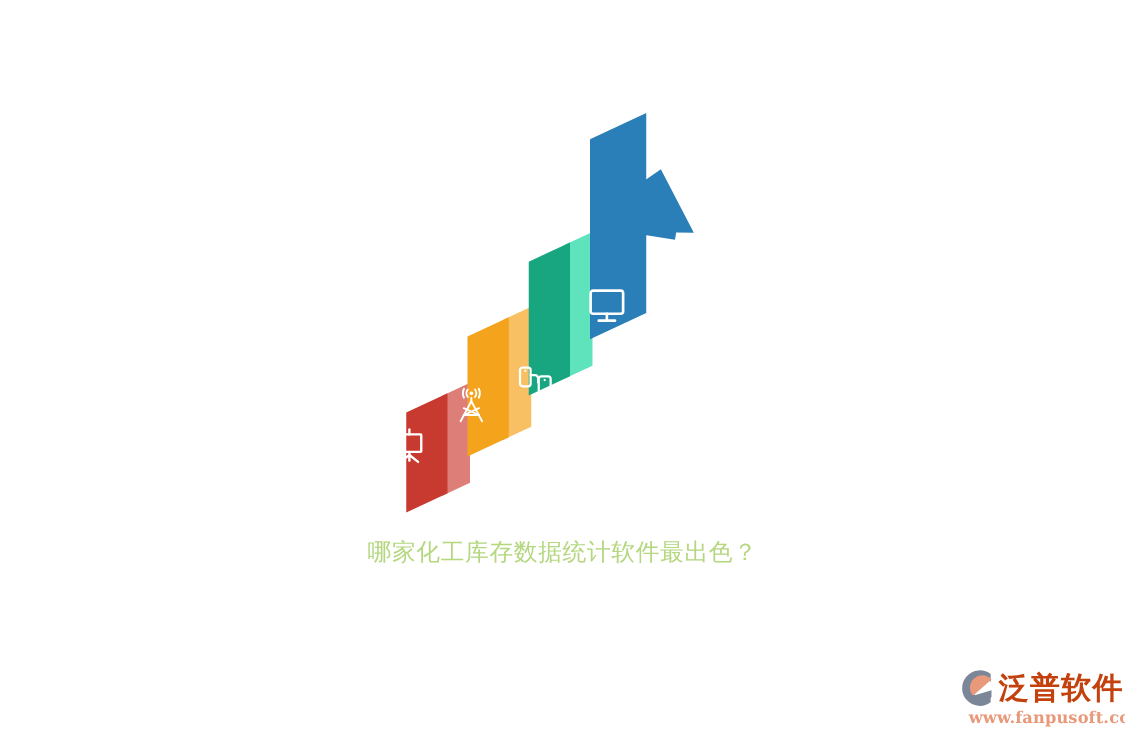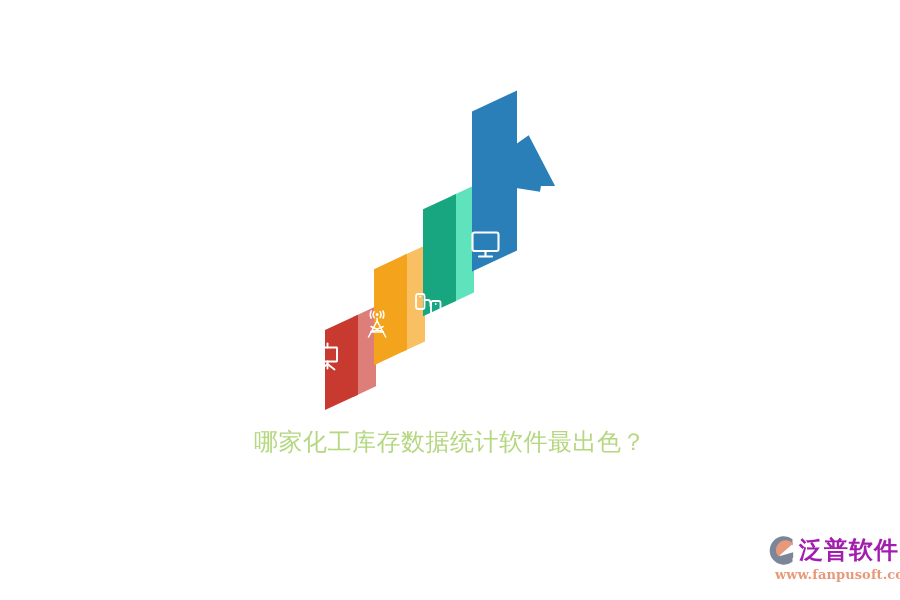--- a/index.html
+++ b/index.html
@@ -39,21 +39,21 @@
   #headline {
     position: absolute;
     left: 0;
     top: 424px;
     width: 900px;
     text-align: center;
   }
   .headline-line {
     display: block;
     font-family: "DejaVu Serif", "Liberation Serif", serif;
-    font-size: 24px;
+    font-size: 19px;
     font-weight: 400;
     line-height: 36px;
     letter-spacing: 0.5px;
     color: #b4d77f;
     white-space: nowrap;
   }
 
   
   #brand {
     position: absolute;
@@ -74,21 +74,21 @@
   }
   #brand-mark svg {
     display: block;
     width: 31px;
     height: 31px;
   }
   #brand-name {
     font-family: "DejaVu Sans", "Liberation Sans", sans-serif;
     font-size: 24px;
     font-weight: 700;
-    color: #a21caf;
+    color: #c2410c;
     letter-spacing: 1px;
     margin-left: 2px;
     line-height: 31px;
     white-space: nowrap;
   }
   #brand-url {
     display: block;
     font-family: "DejaVu Serif", "Liberation Serif", serif;
     font-size: 13px;
     font-weight: 700;

